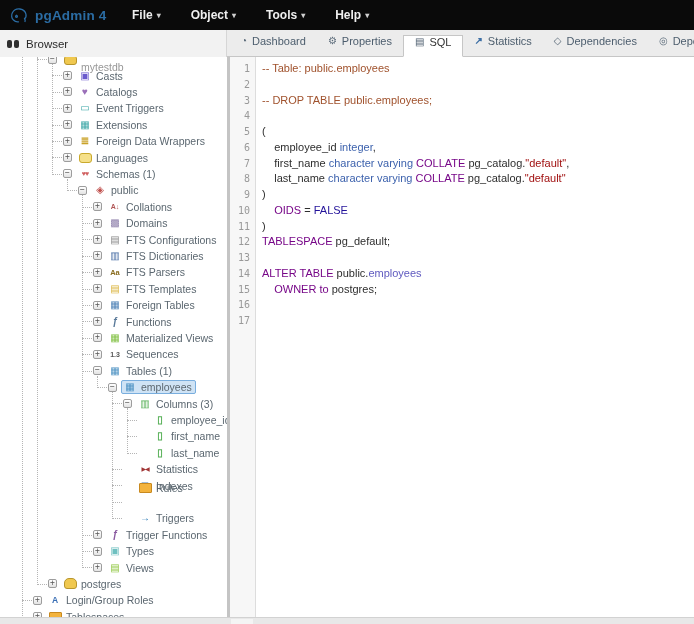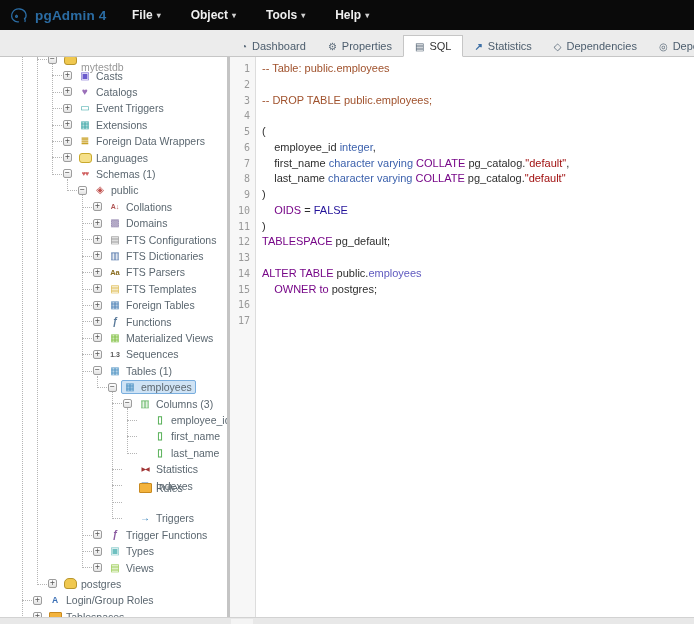--- a/index.html
+++ b/index.html
@@ -18,21 +18,21 @@
   
   .strip { position:absolute; left:0; top:30px; width:694px; height:27px; background:#ececec;
            border-bottom:1px solid #c6c6c6; }
   .browser-hdr { position:absolute; left:0; top:0; width:227px; height:27px; background:#f2f2f2;
                  display:flex; align-items:center; gap:6px; padding-left:7px;
                  font-size:11.5px; color:#2b2b2b; border-right:1px solid #d6d6d6; }
   .binoc { width:13px; height:8px; position:relative; display:inline-block; }
   .binoc::before { content:""; position:absolute; left:0; top:0; width:5px; height:8px; background:#2f2f2f; border-radius:2px;
                    box-shadow:7px 0 0 #2f2f2f; }
   .tabs { position:absolute; left:230px; top:5px; right:0; height:22px; display:flex; }
-  .tab { display:flex; align-items:center; gap:5px; padding:0 11px; font-size:11px; color:#4c5d6d;
+  .tab { display:flex; gap:5px; padding:0 11px; font-size:11px; color:#4c5d6d;
          cursor:default; height:22px; }
   .tab.active { background:#fff; color:#333; border:1px solid #c6c6c6; border-bottom:1px solid #fff; margin-bottom:-1px; }
   .ticon { font-size:10px; color:#5b6b7a; }
   .tab.active .ticon { color:#4c5d6d; }
   .t-dashboard::before { content:"◔"; }
   .t-properties::before { content:"⚙"; }
   .t-sql::before { content:"▤"; }
   .t-statistics::before { content:"↗"; color:#3d6fa5; font-weight:bold; }
   .t-dependencies::before { content:"◇"; }
   .t-dependents::before { content:"◎"; }
@@ -134,20 +134,24 @@
         <span class="caret">▾</span>
       </span>
       <span class="menu-item">
         <span>Help</span>
         <span class="caret">▾</span>
       </span>
     </div>
 </div>
 
 <div class="strip">
+  <div class="browser-hdr">
+    <span class="binoc"></span>
+    <span>Browser</span>
+  </div>
   <div class="tabs" id="tabs">
       <div class="tab">
         <span class="ticon t-dashboard"></span>
         <span>Dashboard</span>
       </div>
       <div class="tab">
         <span class="ticon t-properties"></span>
         <span>Properties</span>
       </div>
       <div class="tab active">

